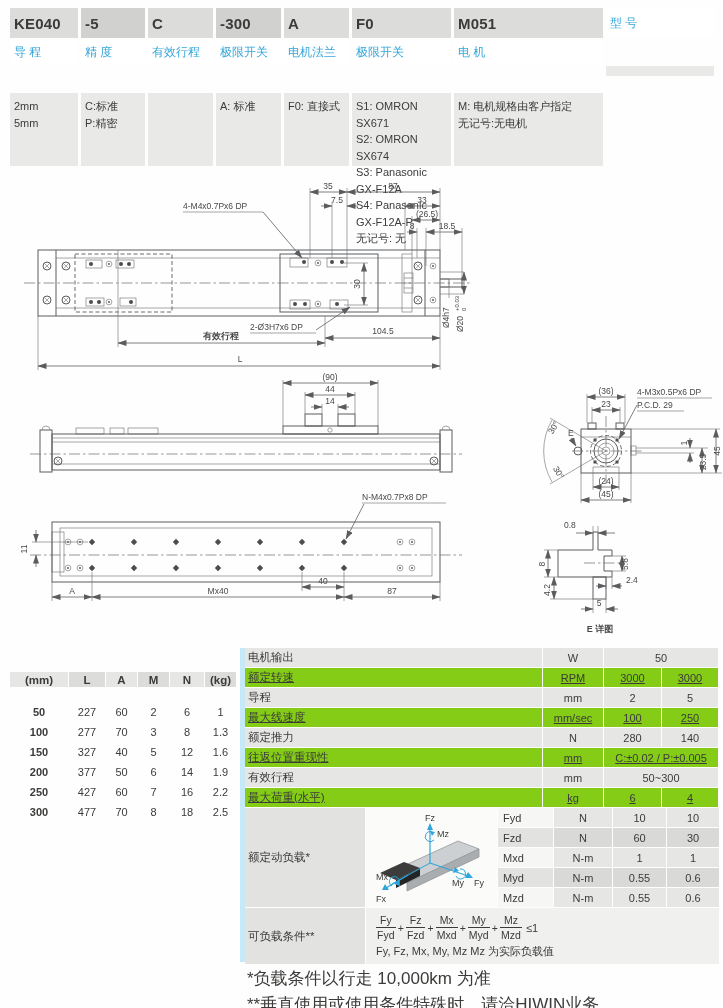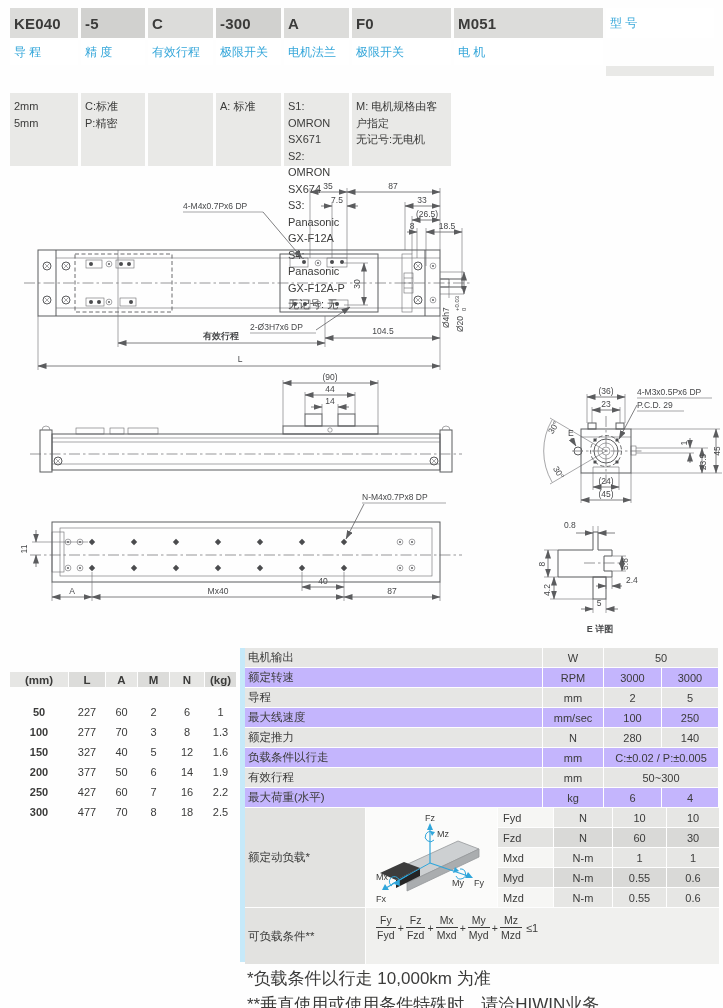--- a/index.html
+++ b/index.html
@@ -33,21 +33,21 @@
   .lc.hd{font-weight:bold;font-size:11.5px;}
   .lc.b{font-weight:bold;}
   .strip{width:8px;height:314px;background:#c6e9f9;margin-left:4px;margin-right:0;}
   .rtab{width:474px;font-size:11px;}
   .srow{display:grid;grid-template-columns:297px 60px 57px 56px;column-gap:1px;height:19px;margin-bottom:1px;}
   .srow>div{display:flex;align-items:center;}
   .srow .lab{padding-left:3px;font-size:11.5px;}
   .srow .u,.srow .v{justify-content:center;}
   .srow .sp{grid-column:3/5;justify-content:center;}
   .r-lt>div{background:#e6e6e4;}
-  .r-dk>div{background:#c4b5fd;}
+  .r-dk>div{background:#84cc16;text-decoration:underline;}
   .loadg{display:grid;grid-template-columns:120px 131px 55px 58px 53px 52px;column-gap:1px;
          grid-template-rows:repeat(5,19px);row-gap:1px;margin-bottom:1px;}
   .loadg .biglab{grid-row:1/6;background:#e2e2e0;display:flex;align-items:center;padding-left:3px;font-size:11.5px;}
   .loadg .img{grid-row:1/6;background:#fbfbfa;display:flex;align-items:center;justify-content:center;}
   .loadg .n,.loadg .u,.loadg .v{display:flex;align-items:center;justify-content:center;}
   .loadg .n{justify-content:flex-start;padding-left:5px;}
   .condg{display:grid;grid-template-columns:120px 353px;column-gap:1px;height:56px;}
   .condg .biglab{background:#e2e2e0;display:flex;align-items:center;padding-left:3px;font-size:11.5px;}
   .condg .formula{background:#f0f0ee;padding:6px 0 0 10px;}
   .frac{display:inline-block;text-align:center;vertical-align:middle;font-size:10.5px;line-height:1.15;}
@@ -81,20 +81,21 @@
     <div class="oc-label">极限开关</div>
     <div class="oc-label">电 机</div>
 
     <div class="oc-opts"></div>
     <div class="oc-opts">2mm
 5mm</div>
     <div class="oc-opts">C:标准
 P:精密</div>
     <div class="oc-opts"></div>
     <div class="oc-opts">A: 标准</div>
+    <div class="oc-opts">F0: 直接式</div>
     <div class="oc-opts">S1: OMRON SX671
 S2: OMRON SX674
 S3: Panasonic GX-F12A
 S4: Panasonic GX-F12A-P
 无记号: 无</div>
     <div class="oc-opts">M: 电机规格由客户指定
 无记号:无电机</div>
   </div>
 
   <svg class="drw" width="723" height="478" viewBox="0 0 723 478">
@@ -503,21 +504,21 @@
         <div class="v">100</div>
         <div class="v">250</div>
       </div>
       <div class="srow r-lt">
         <div class="lab">额定推力</div>
         <div class="u">N</div>
         <div class="v">280</div>
         <div class="v">140</div>
       </div>
       <div class="srow r-dk">
-        <div class="lab">负载条件以行走</div>
+        <div class="lab">往返位置重现性</div>
         <div class="u">mm</div>
         <div class="v sp">C:±0.02 / P:±0.005</div>
       </div>
       <div class="srow r-lt">
         <div class="lab">有效行程</div>
         <div class="u">mm</div>
         <div class="v sp">50~300</div>
       </div>
       <div class="srow r-dk">
         <div class="lab">最大荷重(水平)</div>
@@ -578,20 +579,21 @@
         <div class="n" style="background:#f6f6f4">Mzd</div>
         <div class="u" style="background:#e6e6e4">N-m</div>
         <div class="v" style="background:#e6e6e4">0.55</div>
         <div class="v" style="background:#e6e6e4">0.6</div>
       </div>
 
       <div class="condg">
         <div class="biglab">可负载条件**</div>
         <div class="formula">
           <span class="frac"><span class="num">Fy</span><span class="den">Fyd</span></span><span class="plus">+</span><span class="frac"><span class="num">Fz</span><span class="den">Fzd</span></span><span class="plus">+</span><span class="frac"><span class="num">Mx</span><span class="den">Mxd</span></span><span class="plus">+</span><span class="frac"><span class="num">My</span><span class="den">Myd</span></span><span class="plus">+</span><span class="frac"><span class="num">Mz</span><span class="den">Mzd</span></span><span class="leq">≤1</span>
+          <div class="cond-note">Fy, Fz, Mx, My, Mz Mz 为实际负载值</div>
         </div>
       </div>
     </div>
   </div>
 
   <div class="footnotes">
     <div>*负载条件以行走 10,000km 为准</div>
     <div>**垂直使用或使用条件特殊时，请洽HIWIN业务</div>
   </div>
 

